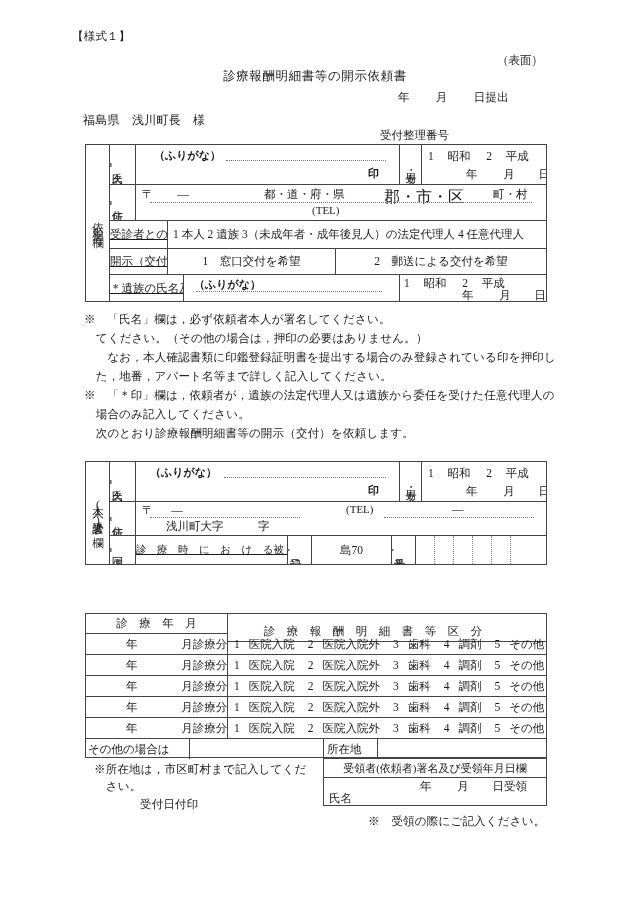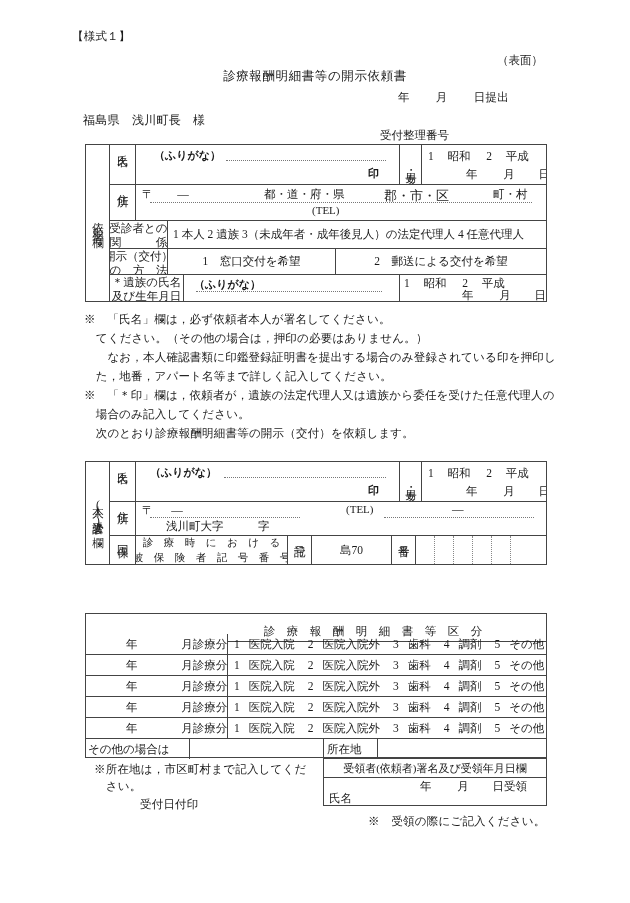--- a/index.html
+++ b/index.html
@@ -99,26 +99,27 @@
     letter-spacing: 5px;
     font-size: 11.5px;
     height: 100%;
     width: 100%;
   }
   .vlabel-tight {
     letter-spacing: 1px;
   }
   .lbl2 {
     display: flex;
-    flex-direction: column;
+    flex-direction: row;
     align-items: center;
-    justify-content: space-between;
+    justify-content: flex-start;
     height: 100%;
     line-height: 1.25;
     font-size: 11.5px;
+    text-decoration: underline;
   }
   .lbl2 span { white-space: nowrap; }
   .ctr {
     display: flex;
     align-items: center;
     justify-content: center;
     height: 100%;
   }
   .lft {
     display: flex;
@@ -217,21 +218,21 @@
         <span style="writing-mode:vertical-rl;text-orientation:upright;letter-spacing:2px;">住所</span>
       </div>
     </div>
     <div class="cell bb" style="left:50px; top:40px; width:410px; height:36px;">
       <div style="position:absolute;left:6px;top:2px;font-size:11.5px;white-space:nowrap;">
         <span>〒</span>
         <span class="mg" style="width:18px"></span>
         <span>—</span>
       </div>
       <div style="position:absolute;left:128px;top:2px;font-size:11.5px;">都・道・府・県</div>
-      <div style="position:absolute;left:248px;top:2px;font-size:13px;">郡・市・区</div>
+      <div style="position:absolute;left:248px;top:2px;font-size:16px;">郡・市・区</div>
       <div style="position:absolute;left:357px;top:2px;font-size:11.5px;">町・村</div>
       <div class="dotline" style="position:absolute;left:14px;top:17px;width:382px;"></div>
       <div style="position:absolute;left:176px;top:19px;font-size:11px;">(TEL)</div>
     </div>
 
     <div class="cell br bb" style="left:24px; top:76px; width:58px; height:28px;">
       <div class="lbl2">
         <span>受診者との</span>
         <span>関　　　係</span>
       </div>
@@ -379,20 +380,23 @@
       <div class="vdot" style="left:37px;"></div>
       <div class="vdot" style="left:56px;"></div>
       <div class="vdot" style="left:75px;"></div>
       <div class="vdot" style="left:94px;"></div>
     </div>
   </div>
 
 
   <div class="tbl" style="left:85px; top:613px; width:462px; height:145px;">
 
+    <div class="cell br bb" style="left:0; top:0; width:142px; height:20px;">
+      <div class="ctr">診　療　年　月</div>
+    </div>
     <div class="cell bb" style="left:142px; top:8px; width:318px; height:20px;">
       <div class="ctr" style="padding-right:28px;">診　療　報　酬　明　細　書　等　区　分</div>
     </div>
 
     <div class="cell br bb" style="left:0; top:20px; width:142px; height:21px;">
       <div style="position:absolute;left:40px;top:3px;font-size:11.5px;white-space:nowrap;">
         <span>年</span>
         <span class="mg" style="width:38px"></span>
         <span>月診療分</span>
       </div>

